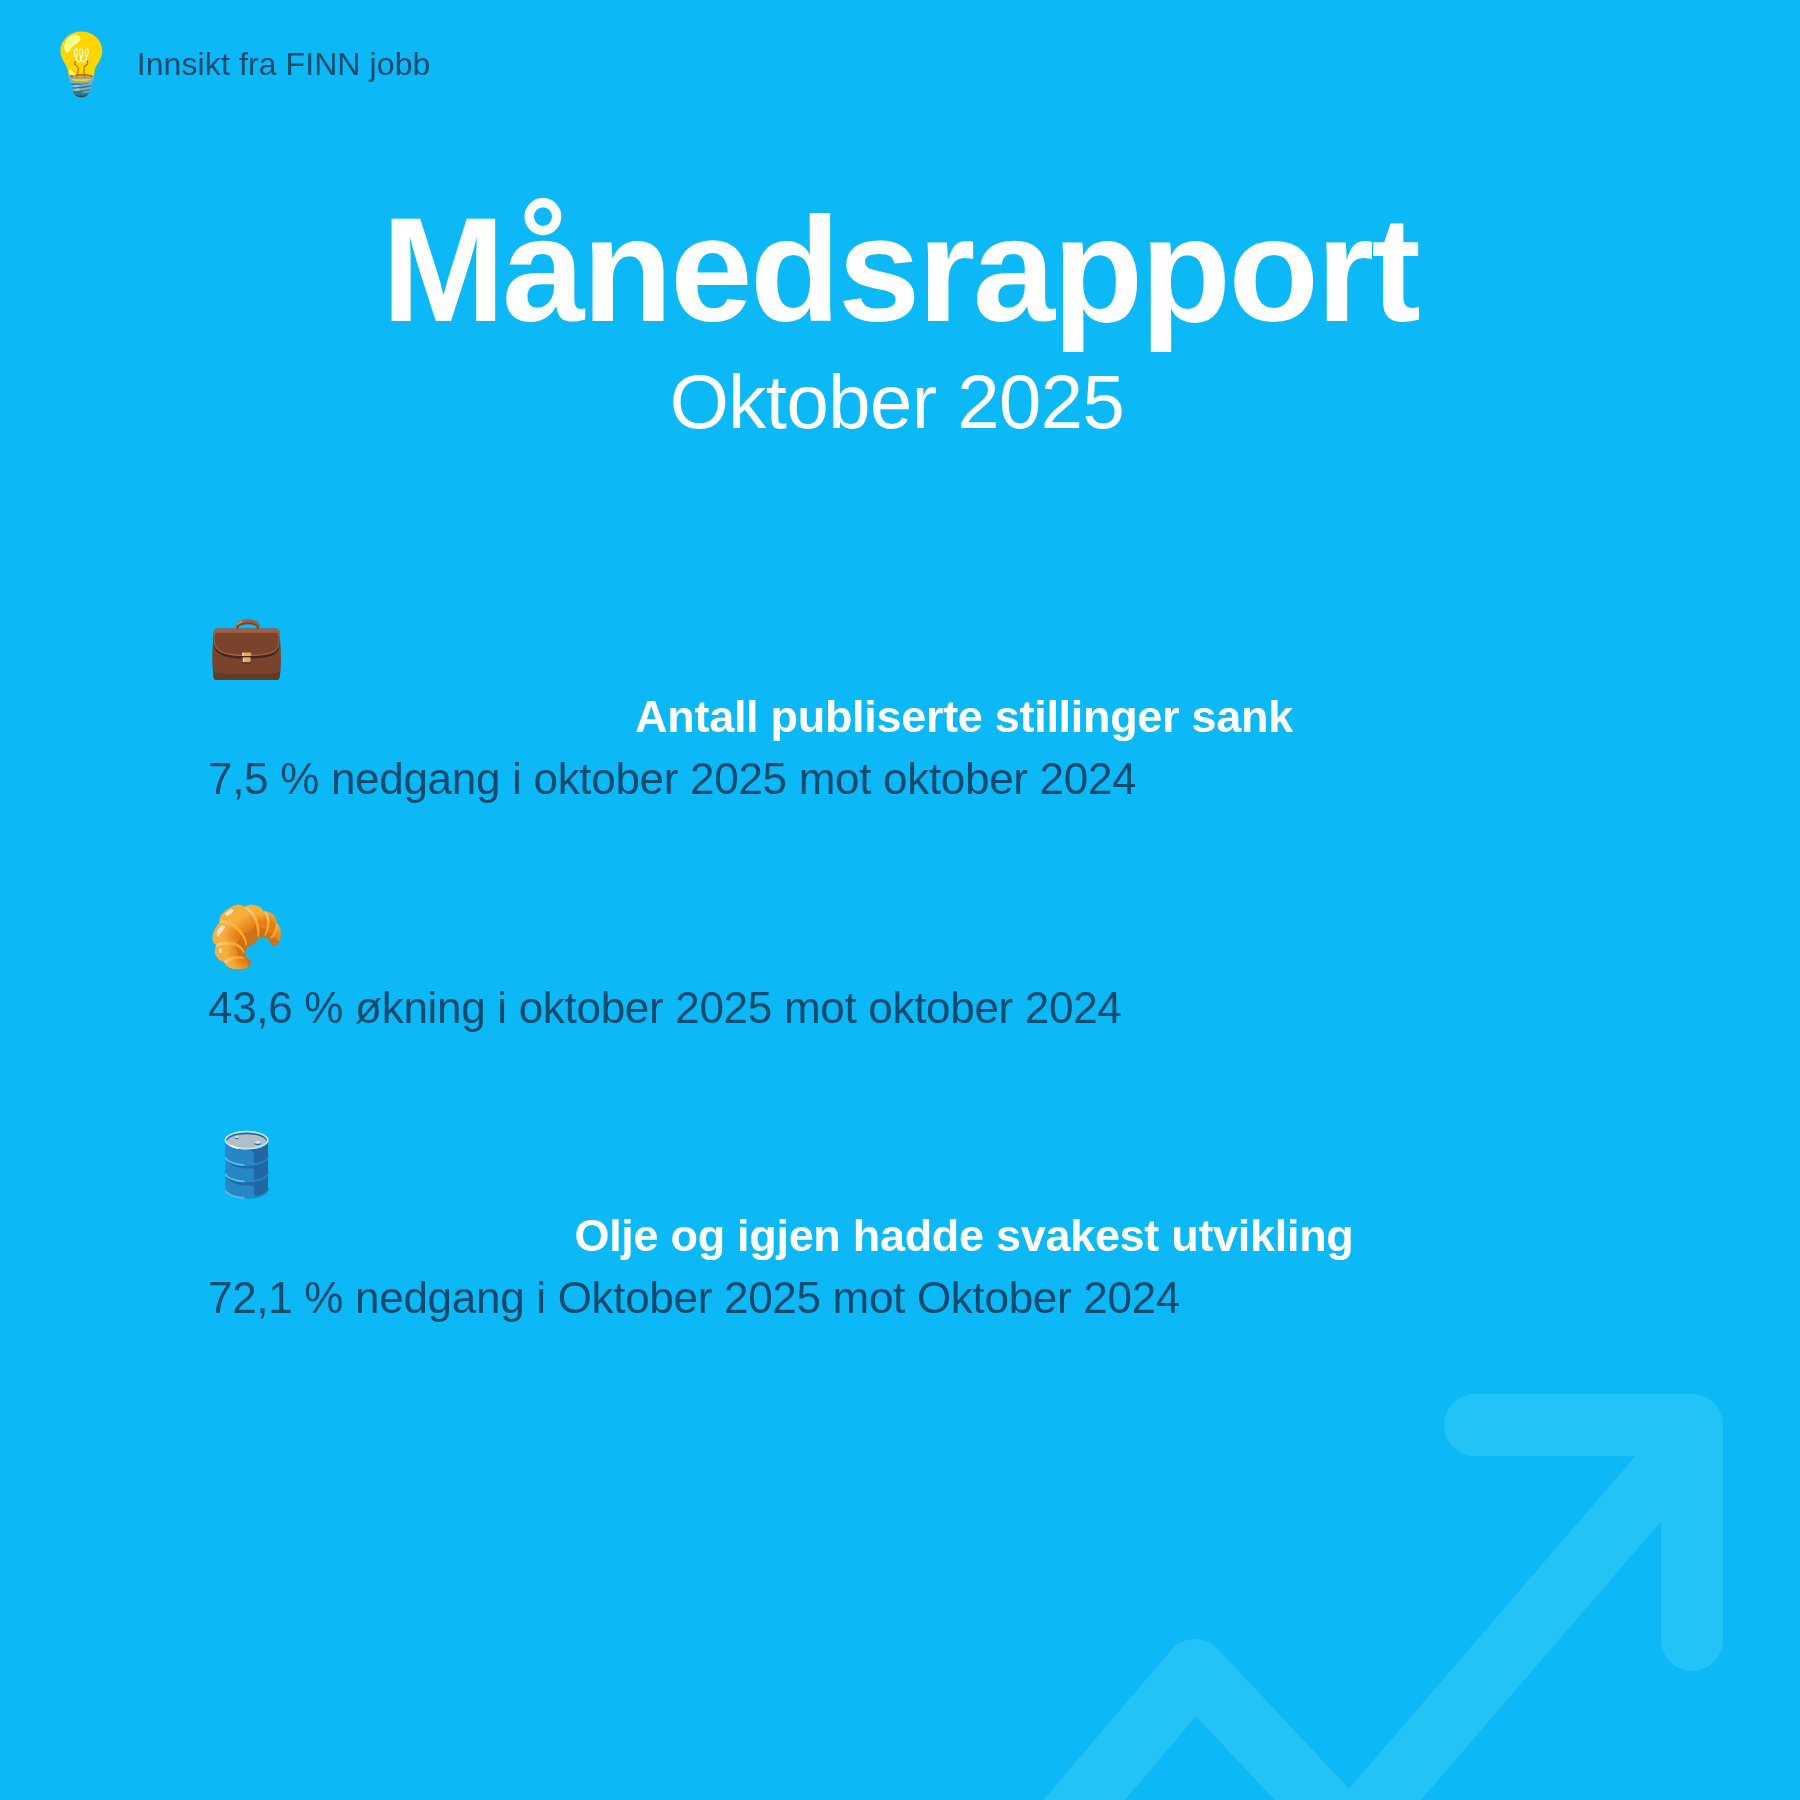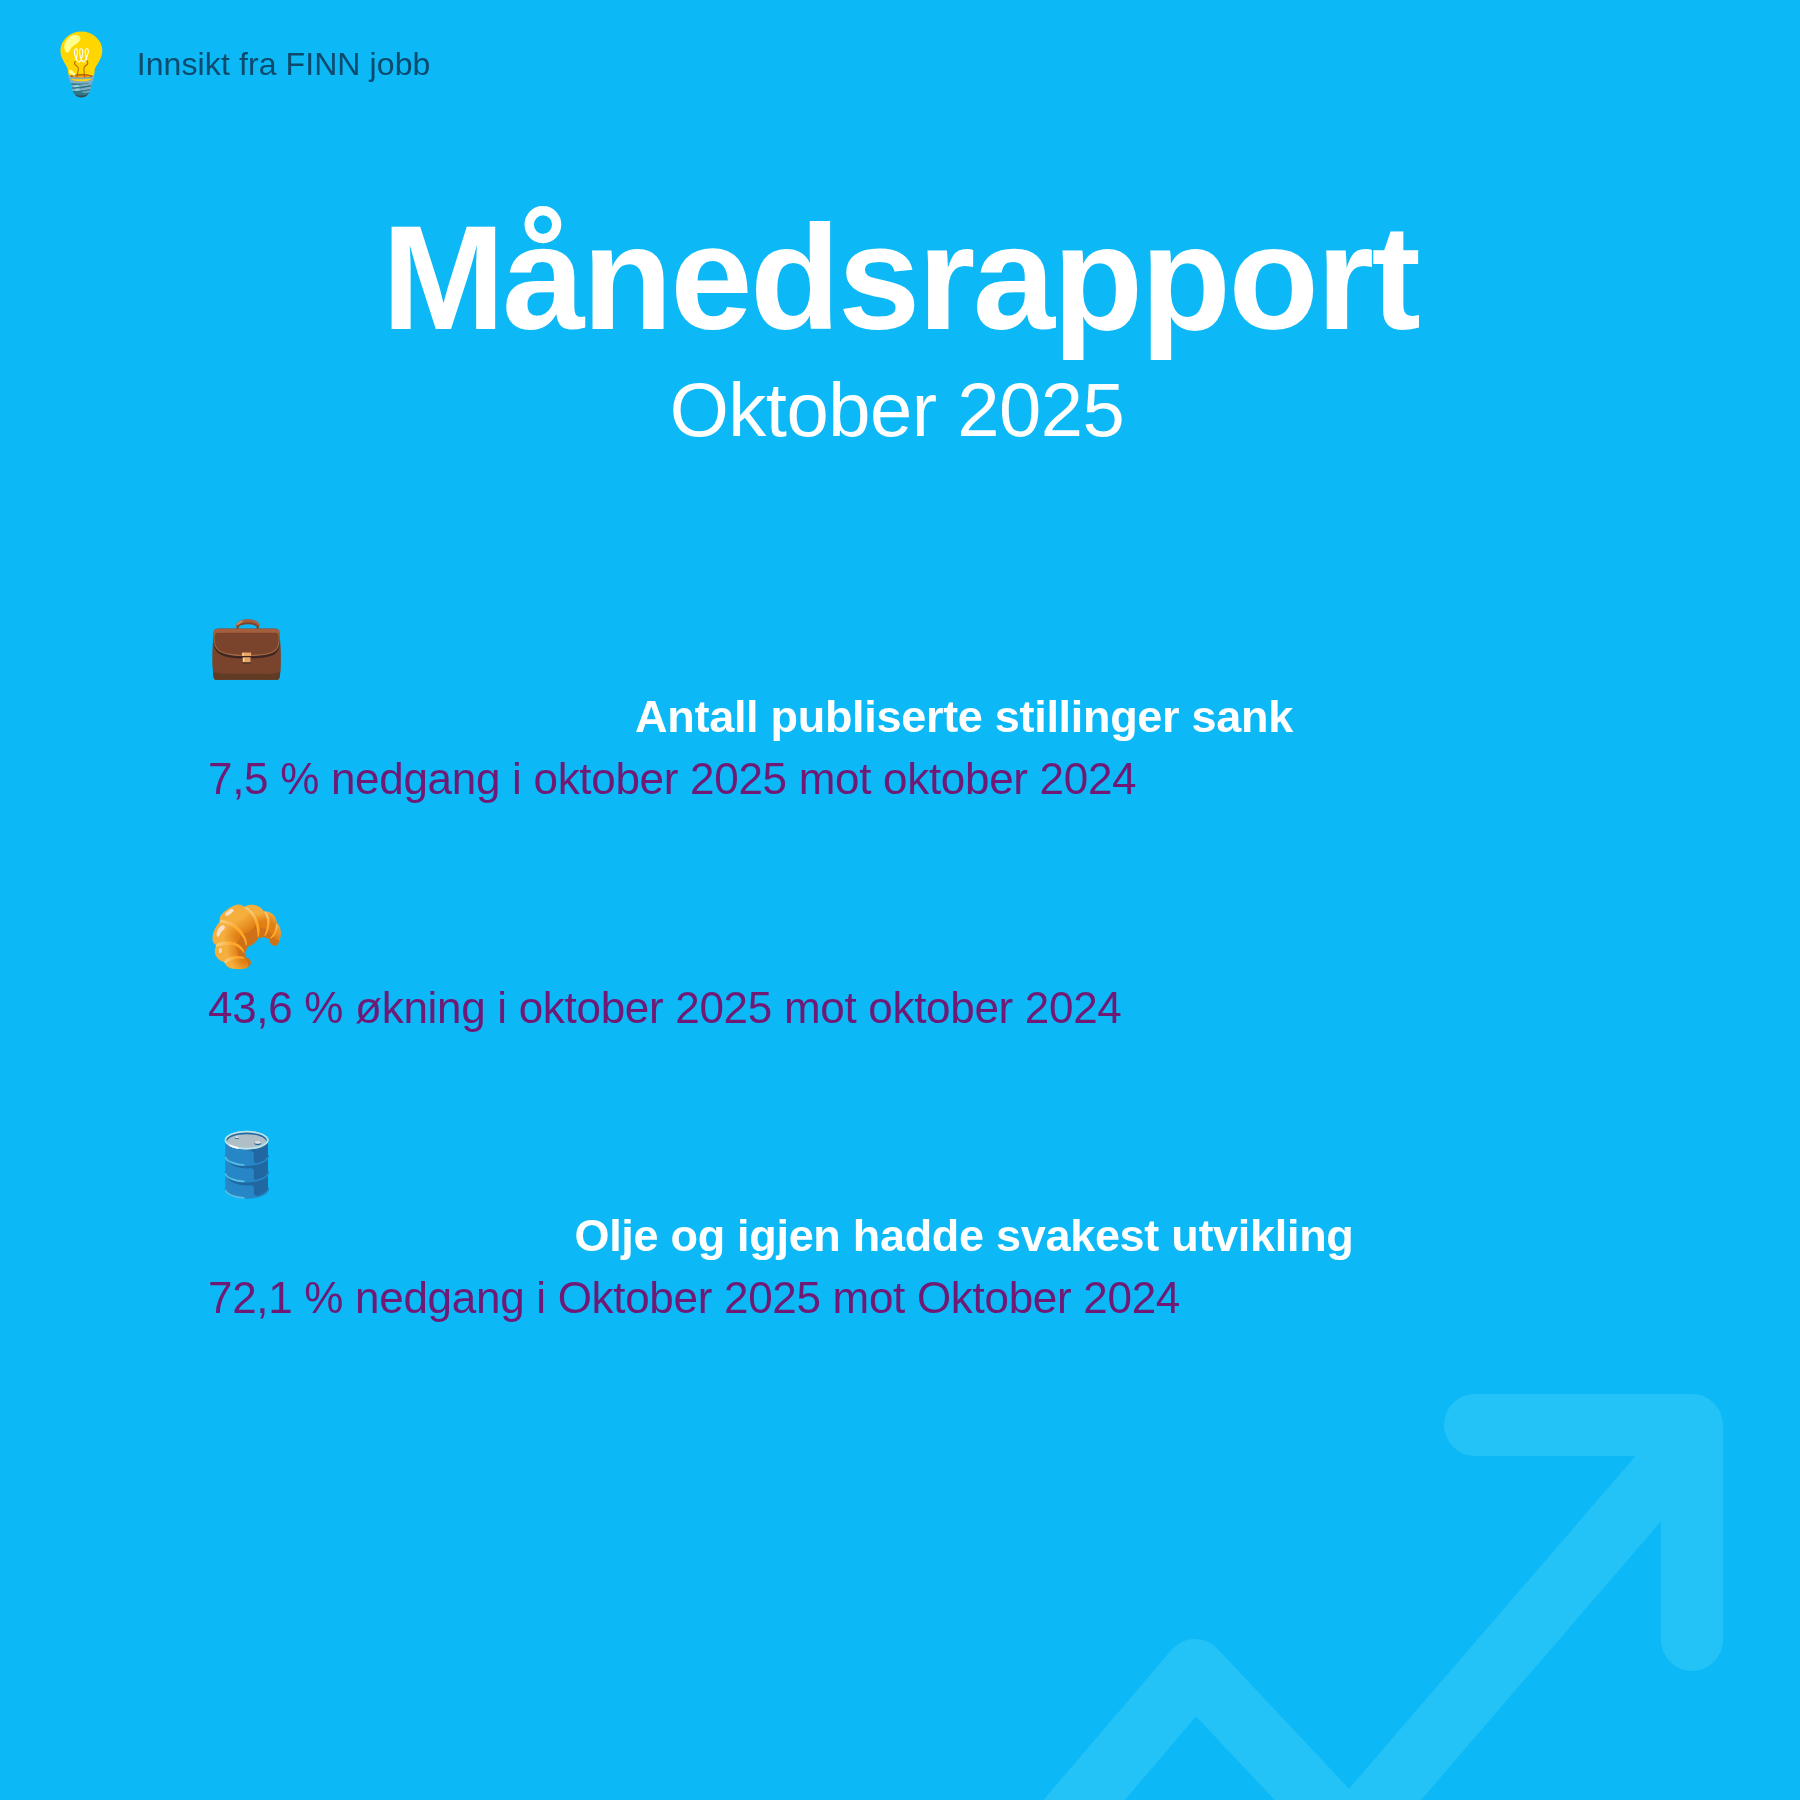--- a/index.html
+++ b/index.html
@@ -66,21 +66,21 @@
     right: 0;
     top: 196px;
     text-align: center;
   }
   #main-title {
     font-size: 148px;
     font-weight: 900;
     color: #ffffff;
     line-height: 1.0;
     letter-spacing: -2.5px;
-    margin: 8px;
+    margin: 0;
     font-stretch: condensed;
   }
   #subtitle {
     font-size: 76px;
     font-weight: 300;
     color: #ffffff;
     line-height: 1.0;
     margin: 20px 6px 0 0;
     letter-spacing: -0.5px;
   }
@@ -110,21 +110,21 @@
     font-weight: bold;
     color: #ffffff;
     line-height: 1.15;
     margin: 0 0 10px 0;
     letter-spacing: -0.3px;
     text-align: center;
   }
   .bullet-sub {
     font-size: 44px;
     font-weight: 400;
-    color: #701a75;
+    color: #0c4a6e;
     line-height: 1.2;
     margin: 0;
     letter-spacing: -0.3px;
   }
 </style>
 </head>
 <body style="background: rgb(12, 184, 245);">
 
 <div id="canvas" style="background: rgb(12, 184, 245);">
 

